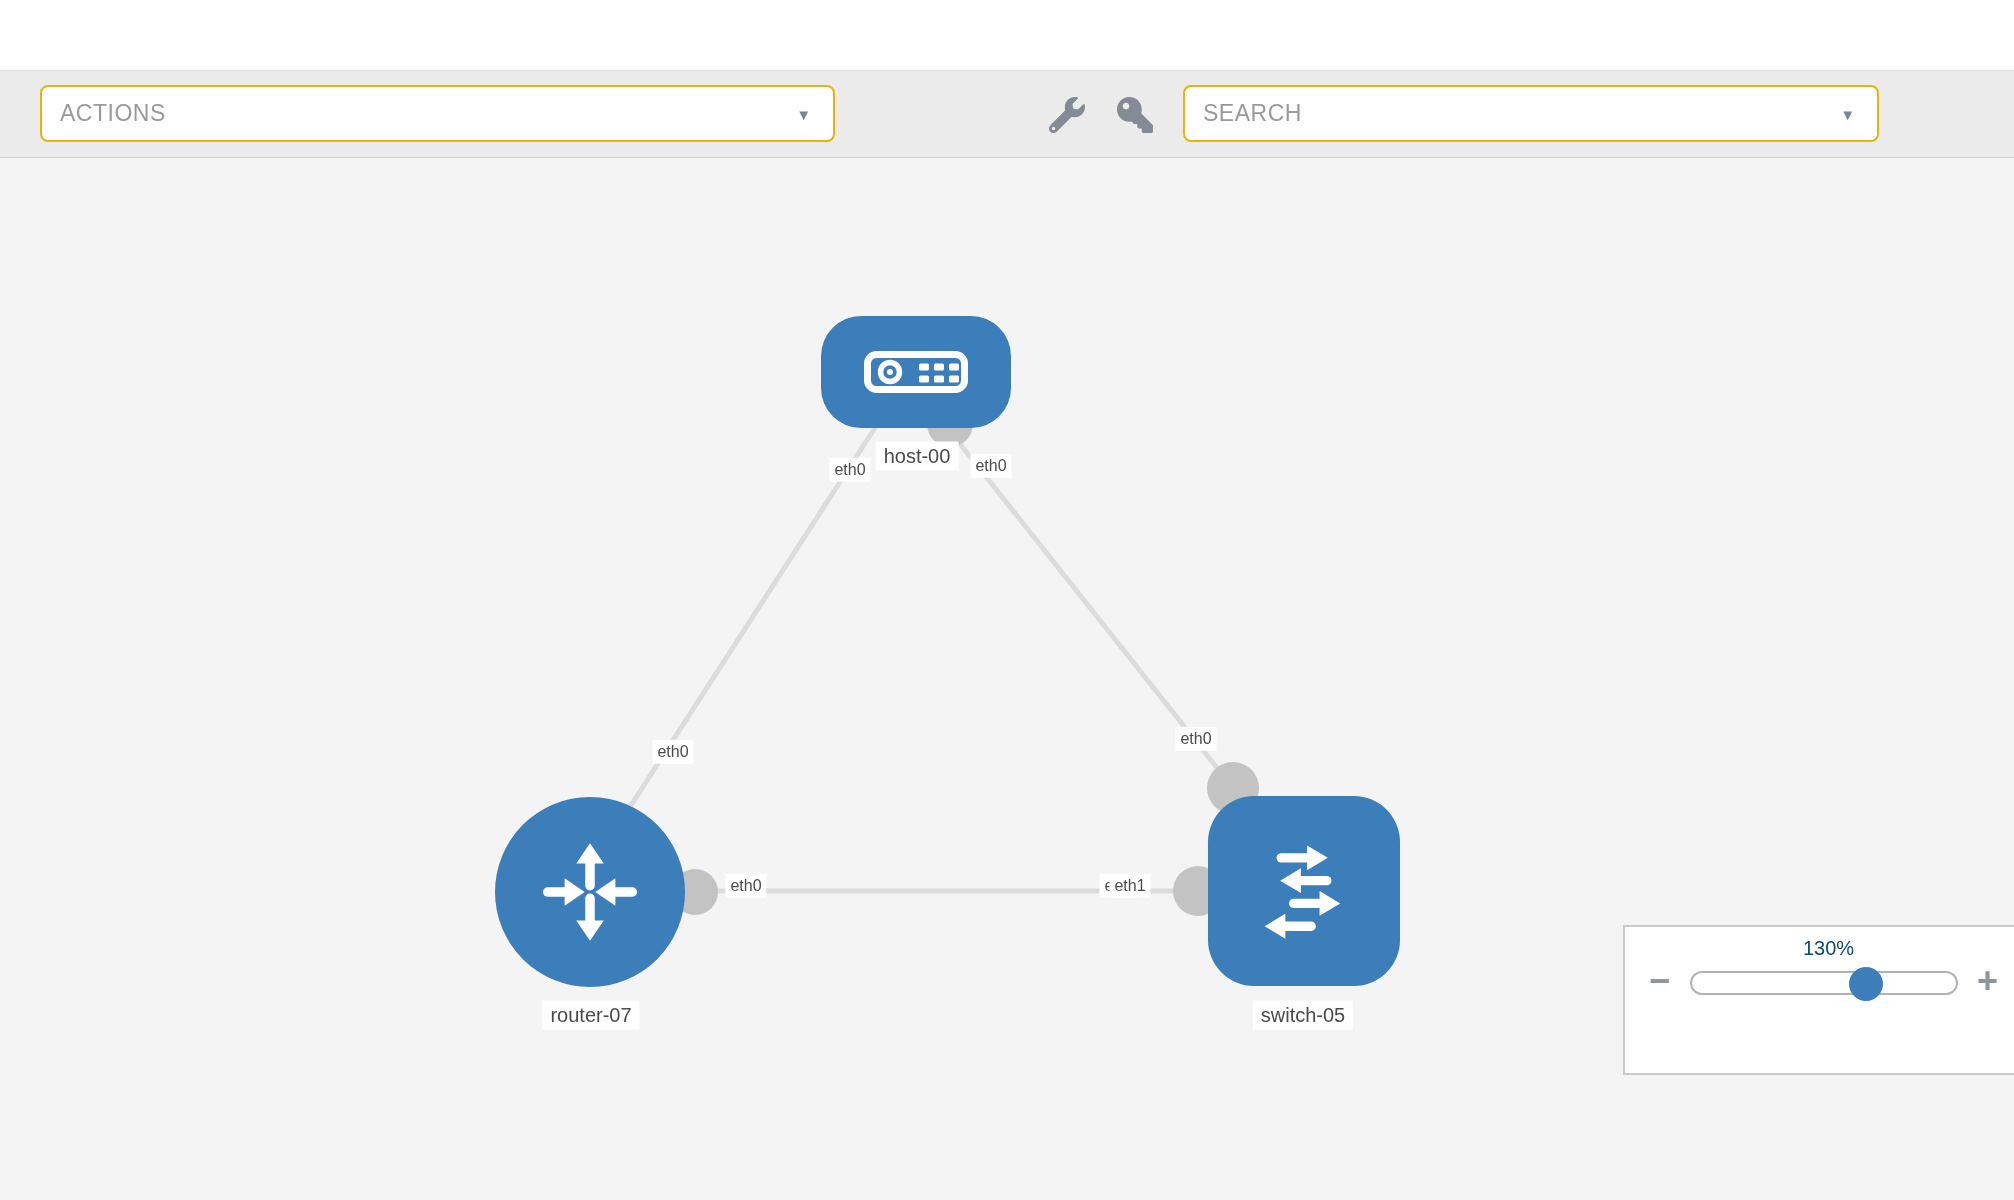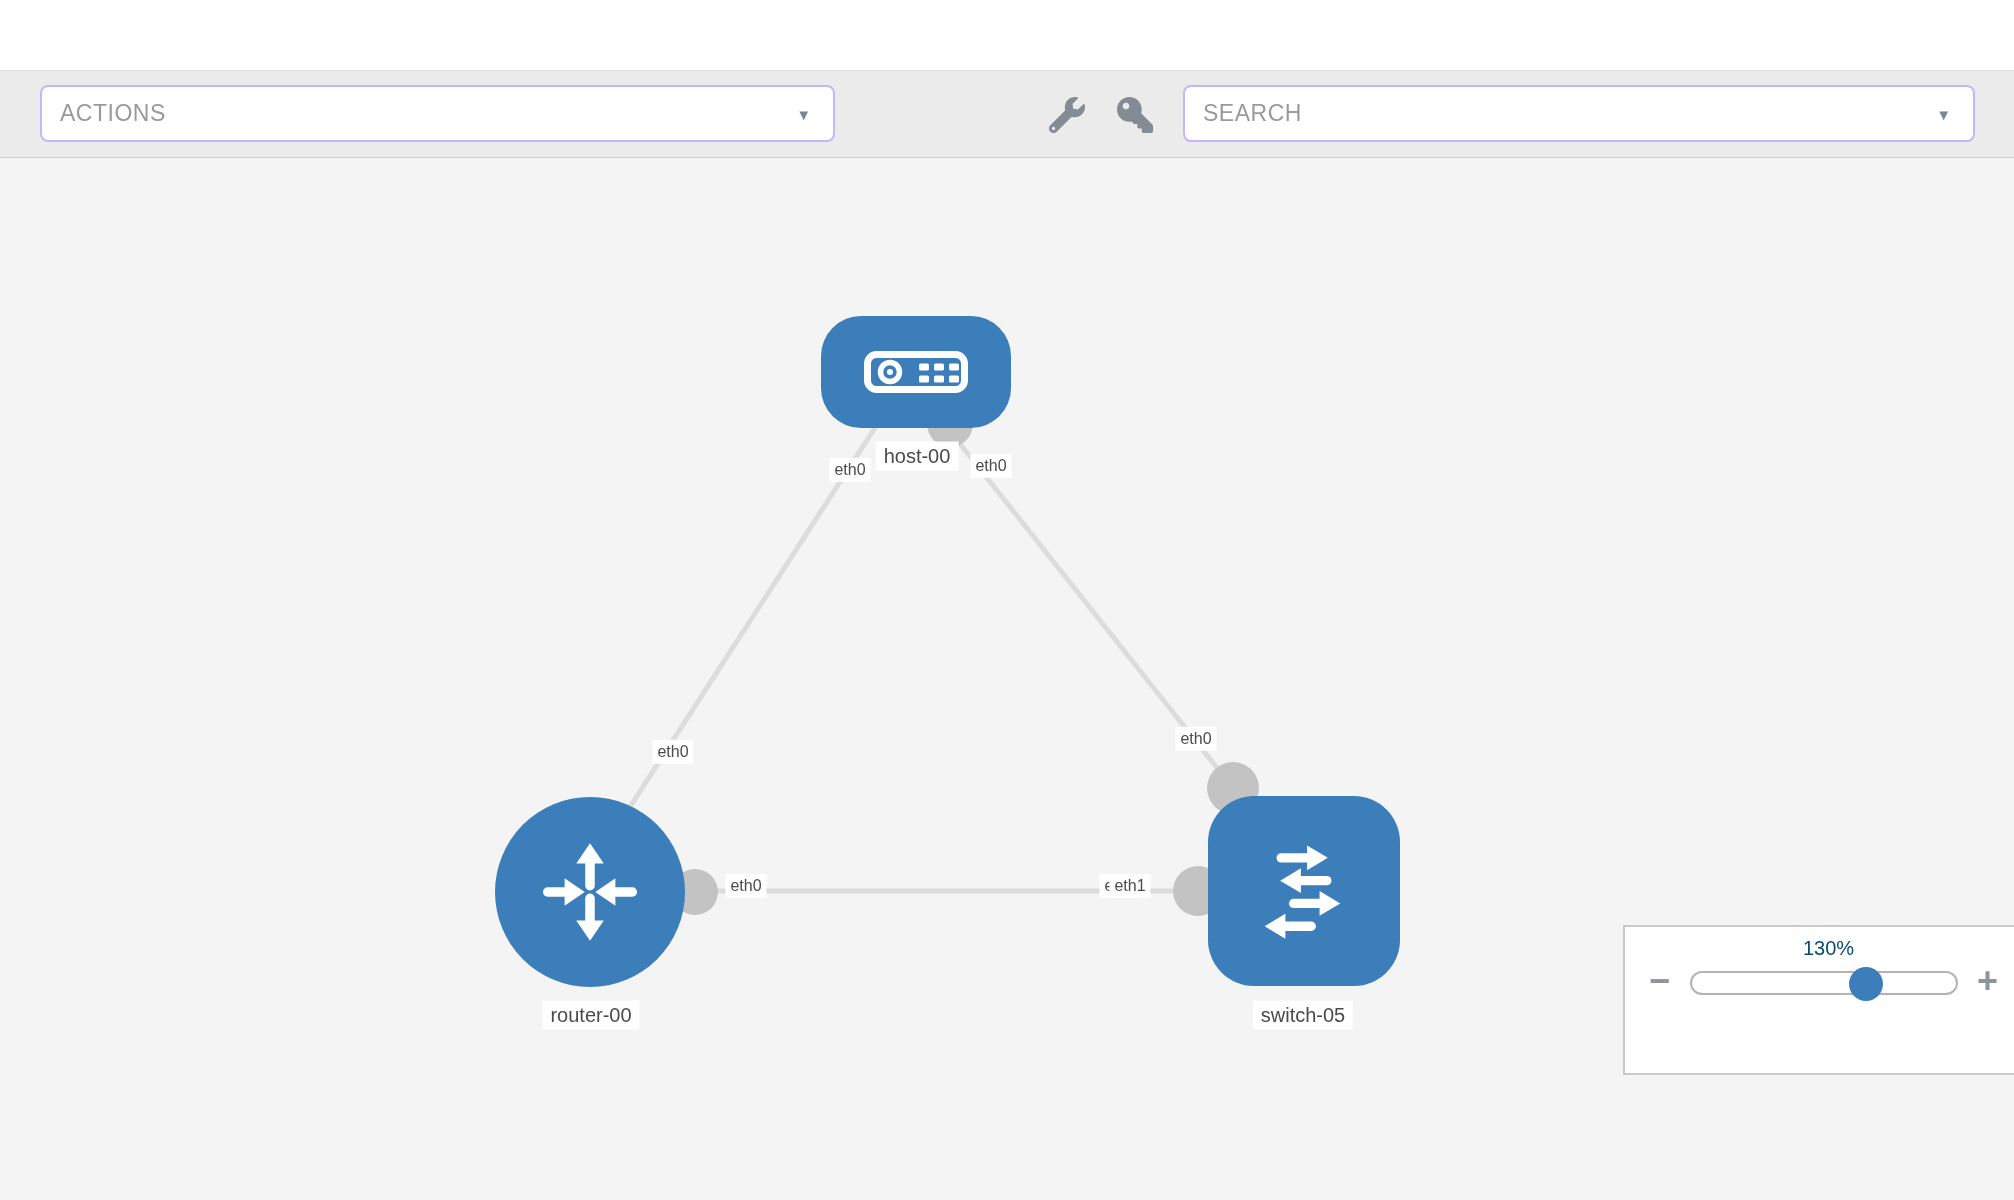--- a/index.html
+++ b/index.html
@@ -9,27 +9,27 @@
   
   .header{position:absolute;left:0;top:0;width:2014px;height:70px;background:#ffffff;}
   .page-title{position:absolute;left:40px;top:18px;font-size:26px;font-weight:bold;color:#575757;letter-spacing:.2px;}
   .close-btn{position:absolute;left:1946px;top:16px;width:35px;height:35px;border-radius:50%;
              background:#c5c5c5;cursor:pointer;display:flex;align-items:center;justify-content:center;}
   .close-x{color:#ffffff;font-size:26px;font-weight:bold;line-height:1;margin-top:-3px;}
 
   
   .toolbar{position:absolute;left:0;top:70px;width:2014px;height:88px;background:#ebebeb;
            border-top:1px solid #e0e0e0;border-bottom:1px solid #cfcfcf;box-sizing:border-box;}
-  .select-box{position:absolute;top:15px;height:57px;background:#ffffff;border:2px solid #c4b5fd;
+  .select-box{position:absolute;top:15px;height:57px;background:#ffffff;border:2px solid #eab308;
               border-radius:8px;box-sizing:border-box;display:flex;align-items:center;cursor:pointer;}
   .select-box .val{margin-left:18px;font-size:23px;color:#9a9a9a;letter-spacing:.5px;}
   .select-box .caret{position:absolute;right:22px;top:50%;transform:translateY(-50%);
                      font-size:15px;color:#7e858f;}
   .actions-box{left:40px;width:795px;}
-  .search-box{left:1183px;width:792px;align-items:center;}
+  .search-box{left:1183px;width:696px;align-items:center;}
   .tool-btn{position:absolute;top:88px;width:54px;height:54px;display:flex;align-items:center;
             justify-content:center;cursor:pointer;}
   .tool-btn svg{width:36px;height:36px;fill:#848b94;}
 
   
   .canvas{position:absolute;left:0;top:158px;width:2014px;height:1042px;background:#f4f4f4;}
   .links-svg{position:absolute;left:0;top:0;z-index:1;}
   .links-svg line{stroke:#dcdcdc;stroke-width:5;}
   .iface{fill:#c3c3c3;}
 
@@ -139,21 +139,21 @@
         <polygon class="fil" points="32,45 52,33 52,57"></polygon>
         <line class="stk" x1="45" y1="67" x2="74" y2="67" stroke-width="9"></line>
         <polygon class="fil" points="90,67 70,55 70,79"></polygon>
         <line class="stk" x1="62" y1="89" x2="33" y2="89" stroke-width="9"></line>
         <polygon class="fil" points="17,89 37,77 37,101"></polygon>
       </svg>
     </div>
   </div>
 
   <div class="lbl node-lbl" style="left:917px;top:456px;">host-00</div>
-  <div class="lbl node-lbl" style="left:591px;top:1015px;">router-00</div>
+  <div class="lbl node-lbl" style="left:591px;top:1015px;">router-07</div>
   <div class="lbl node-lbl" style="left:1303px;top:1015px;">switch-05</div>
 
   <div class="lbl eth-lbl" style="left:850px;top:470px;">eth0</div>
   <div class="lbl eth-lbl" style="left:673px;top:752px;">eth0</div>
   <div class="lbl eth-lbl" style="left:991px;top:466px;">eth0</div>
   <div class="lbl eth-lbl" style="left:1196px;top:739px;">eth0</div>
   <div class="lbl eth-lbl" style="left:746px;top:886px;">eth0</div>
   <div class="lbl eth-lbl" style="left:1120px;top:886px;">eth0</div>
   <div class="lbl eth-lbl" style="left:1130px;top:886px;">eth1</div>
 

